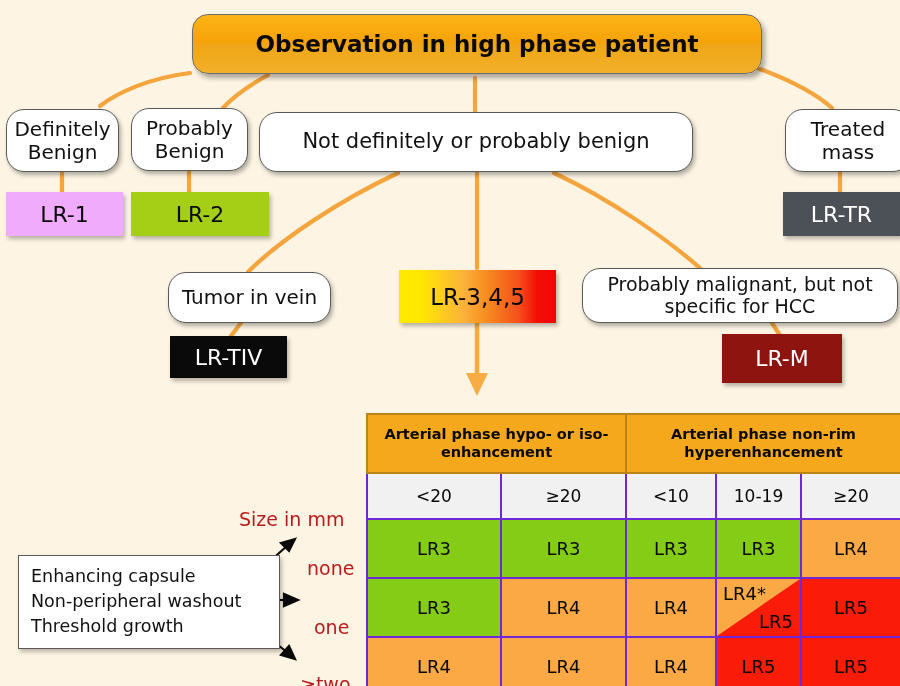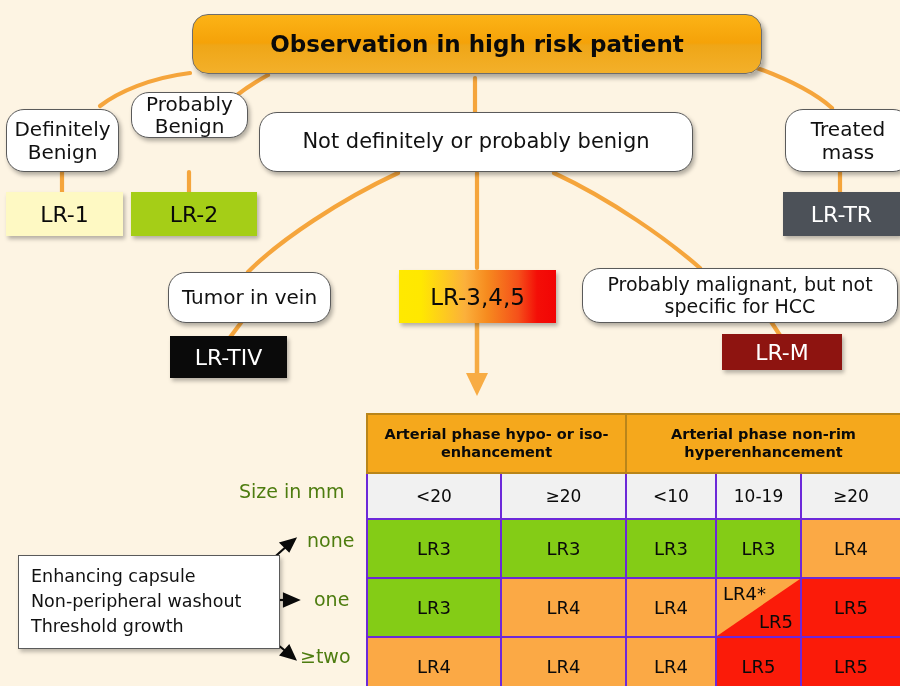--- a/index.html
+++ b/index.html
@@ -51,21 +51,21 @@
   .featbox{
     position:absolute;z-index:3;box-sizing:border-box;
     background:#ffffff;border:1.4px solid #5a5a5a;
     padding:8px 10px 9px 12px;color:#111;
     box-shadow:2px 3px 4px rgba(0,0,0,.25);
     margin-left:12px;
   }
   .featbox div{line-height:1.42;white-space:nowrap;}
 
   
-  .plainlabel{position:absolute;z-index:3;color:#4d7c0f;white-space:nowrap;}
+  .plainlabel{position:absolute;z-index:3;color:#b91c1c;white-space:nowrap;margin-top:28px;}
 
   
   #matrix{position:absolute;z-index:3;left:366px;top:413px;width:534px;height:273px;
           border-collapse:collapse;table-layout:fixed;}
   #matrix td,#matrix th{
     border:2px solid #6d28d9;
     text-align:center;vertical-align:middle;
     padding:0;color:#0a0a0a;
   }
   #matrix th.grp{
@@ -128,47 +128,47 @@
       <line x1="268" y1="563" x2="288" y2="545"></line>
       <polygon points="295,539 281,543 289,551"></polygon>
       <line x1="268" y1="600" x2="290" y2="600"></line>
       <polygon points="298,600 284,594 284,606"></polygon>
       <line x1="268" y1="637" x2="288" y2="653"></line>
       <polygon points="295,659 289,646 281,655"></polygon>
     </g>
   </svg>
 
   <div class="node banner" style="left:192px;top:14px;width:570px;height:60px;font-size:23px;">
-    <span>Observation in high risk patient</span>
+    <span>Observation in high phase patient</span>
   </div>
 
   <div class="node pill" style="left:6px;top:109px;width:113px;height:63px;font-size:20px;">
     <span style="white-space:pre-line;">Definitely
 Benign</span>
   </div>
 
-  <div class="node pill" style="left:131px;top:92px;width:117px;height:46px;font-size:20px;">
+  <div class="node pill" style="left:131px;top:108px;width:117px;height:63px;font-size:20px;">
     <span style="white-space:pre-line;">Probably
 Benign</span>
   </div>
 
   <div class="node pill" style="left:259px;top:112px;width:434px;height:60px;font-size:21px;">
     <span>Not definitely or probably benign</span>
   </div>
 
   <div class="node pill" style="left:785px;top:109px;width:126px;height:63px;font-size:20px;">
     <span style="white-space:pre-line;">Treated
 mass</span>
   </div>
 
-  <div class="node chip" style="left:6px;top:192px;width:117px;height:44px;background:#fef9c3;font-size:22px;">
+  <div class="node chip" style="left:6px;top:192px;width:117px;height:44px;background:#f0abfc;font-size:22px;">
     <span>LR-1</span>
   </div>
 
-  <div class="node chip" style="left:131px;top:192px;width:126px;height:44px;background:#a5ce17;font-size:22px;">
+  <div class="node chip" style="left:131px;top:192px;width:138px;height:44px;background:#a5ce17;font-size:22px;">
     <span>LR-2</span>
   </div>
 
   <div class="node chip dark" style="left:783px;top:192px;width:117px;height:44px;background:#4c5158;font-size:22px;">
     <span>LR-TR</span>
   </div>
 
   <div class="node pill" style="left:168px;top:272px;width:163px;height:51px;font-size:20px;">
     <span>Tumor in vein</span>
   </div>
@@ -179,21 +179,21 @@
 
   <div class="node pill" style="left:582px;top:268px;width:316px;height:55px;font-size:19px;">
     <span style="white-space:pre-line;">Probably malignant, but not
 specific for HCC</span>
   </div>
 
   <div class="node chip dark" style="left:170px;top:336px;width:117px;height:42px;background:#0a0a0a;font-size:22px;">
     <span>LR-TIV</span>
   </div>
 
-  <div class="node chip dark" style="left:722px;top:334px;width:120px;height:36px;background:#8e1410;font-size:22px;">
+  <div class="node chip dark" style="left:722px;top:334px;width:120px;height:49px;background:#8e1410;font-size:22px;">
     <span>LR-M</span>
   </div>
 
   <div class="featbox" style="left:6px;top:555px;width:262px;font-size:17.5px;">
     <div>Enhancing capsule</div>
     <div>Non-peripheral washout</div>
     <div>Threshold growth</div>
   </div>
 
   <div class="plainlabel" style="left:239px;top:480px;font-size:19px;">Size in mm</div>

